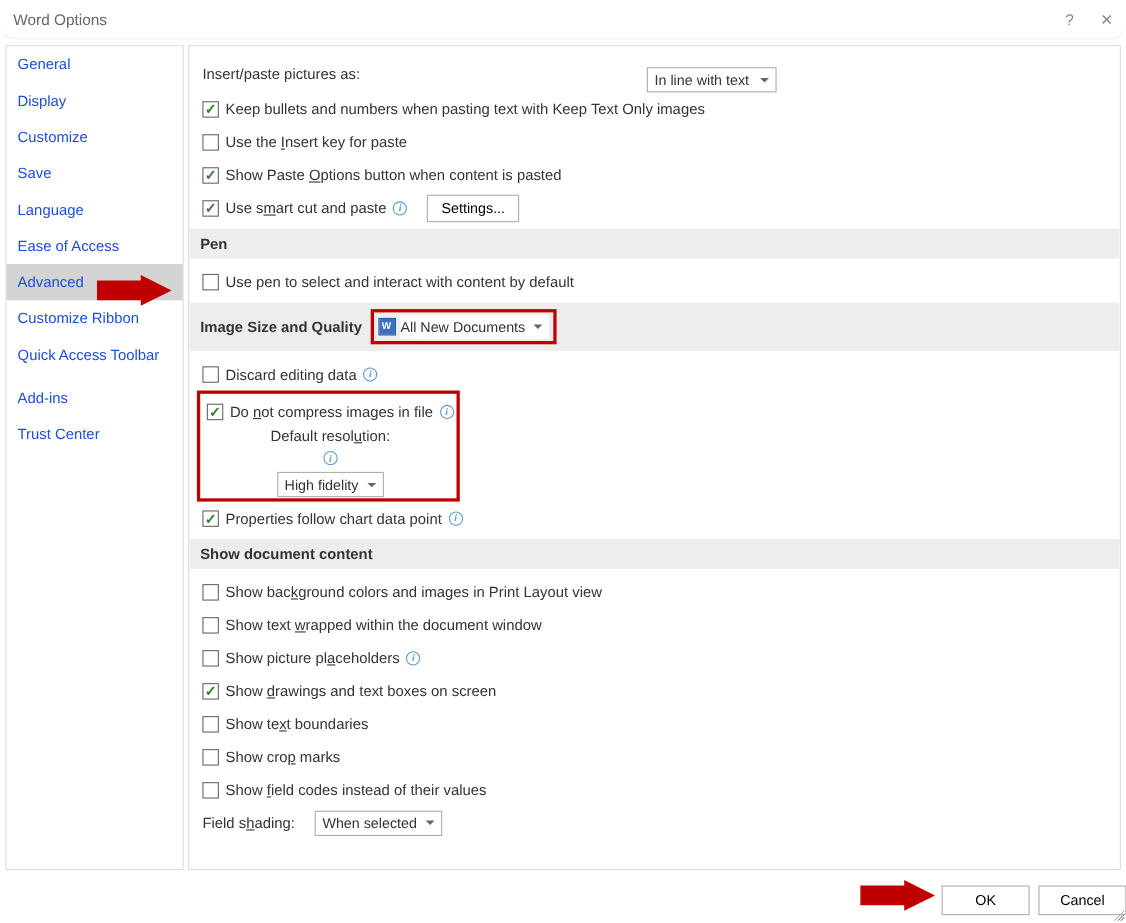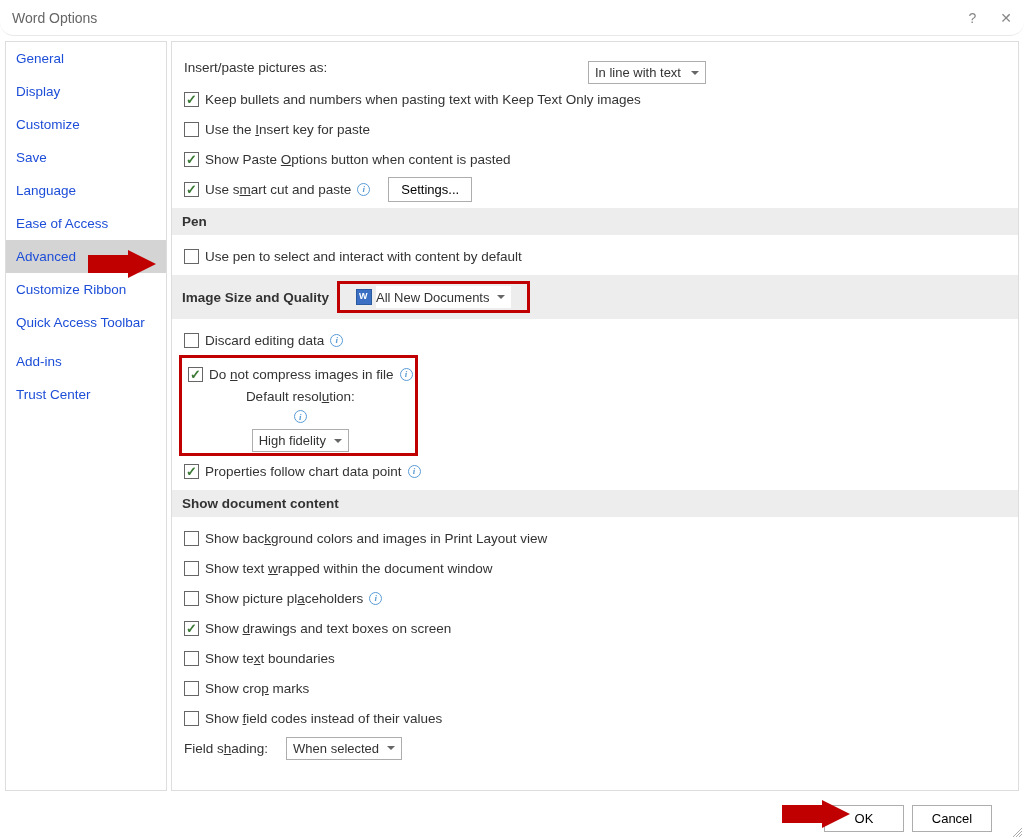--- a/index.html
+++ b/index.html
@@ -160,21 +160,21 @@
     .footer {
       position: absolute;
       bottom: 0;
       left: 0;
       right: 0;
       height: 42px;
       display: flex;
       align-items: center;
       justify-content: flex-end;
       gap: 8px;
-      padding-right: 32px;
+      padding-right: 0;
       background:#fff;
     }
     .footer .btn { width: 80px; text-align:center; padding:5px 0;}
     u.access { text-decoration: underline; text-decoration-color: #333;}
     .resize-grip {
       position:absolute; right:2px; bottom:2px;
       width:12px; height:12px;
       background:
         linear-gradient(135deg, transparent 60%, #aaa 60%, #aaa 66%, transparent 66%, transparent 72%, #aaa 72%, #aaa 78%, transparent 78%, transparent 84%, #aaa 84%, #aaa 90%, transparent 90%);
     }
@@ -234,21 +234,21 @@
       </div>
 
       <div class="section-header">Pen</div>
       <div class="row">
         <span class="chk"></span>
         <span class="lbl">Use pen to select and interact with content by default</span>
       </div>
 
       <div class="section-header">
         <span>Image Size and Quality</span>
-        <span class="highlight-box" style="display:inline-flex; align-items:center; gap:4px; padding:2px 16px;">
+        <span class="highlight-box" style="display:inline-flex; align-items:center; gap:4px; padding:2px 4px;">
           <span class="word-icon"></span>
           <span class="dropdown" style="font-weight:normal; min-width:130px; border:none; padding-left:0;">All New Documents</span>
         </span>
       </div>
       <div class="row">
         <span class="chk"></span>
         <span class="lbl">Discard editing data</span>
         <span class="info-icon"></span>
       </div>
 

